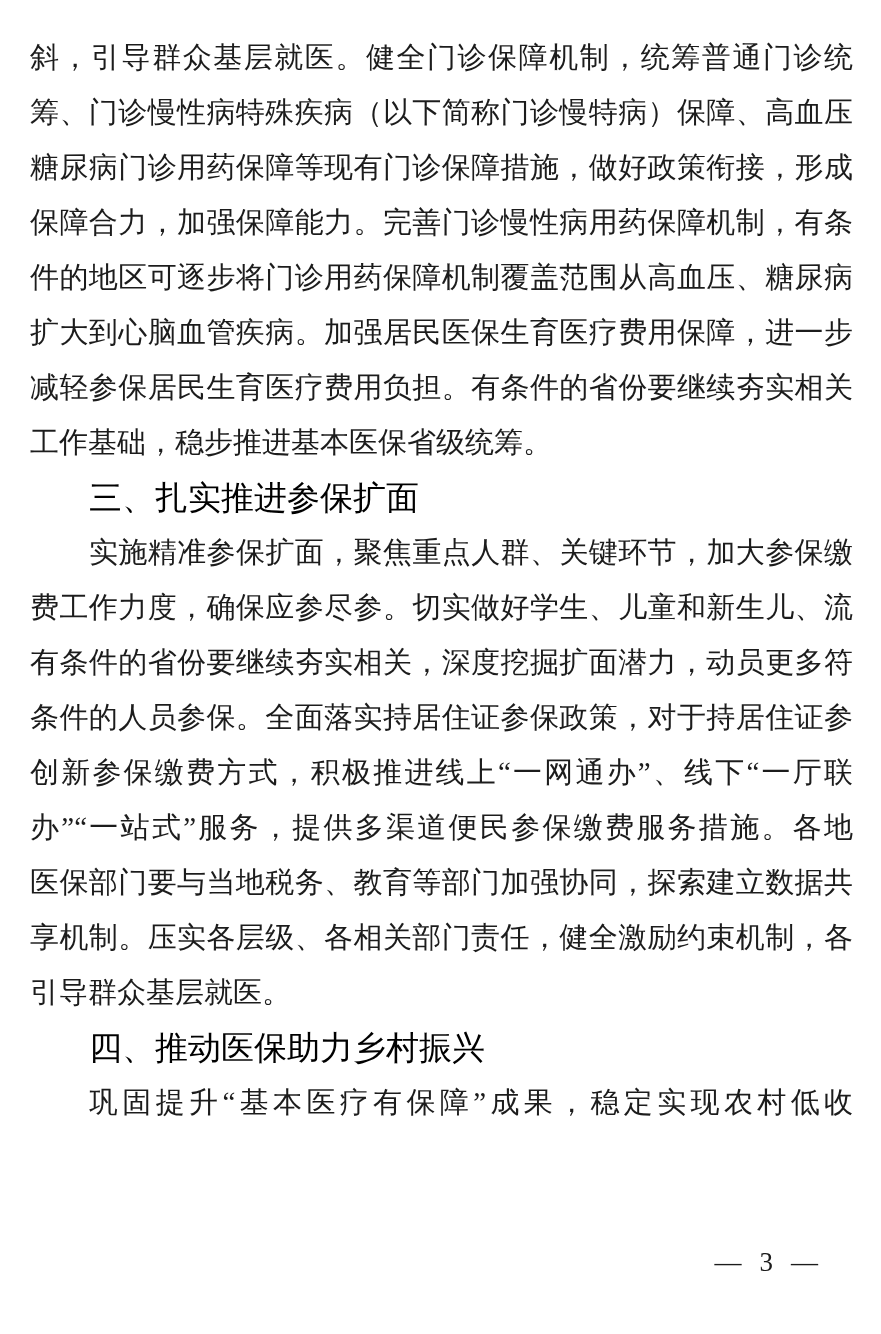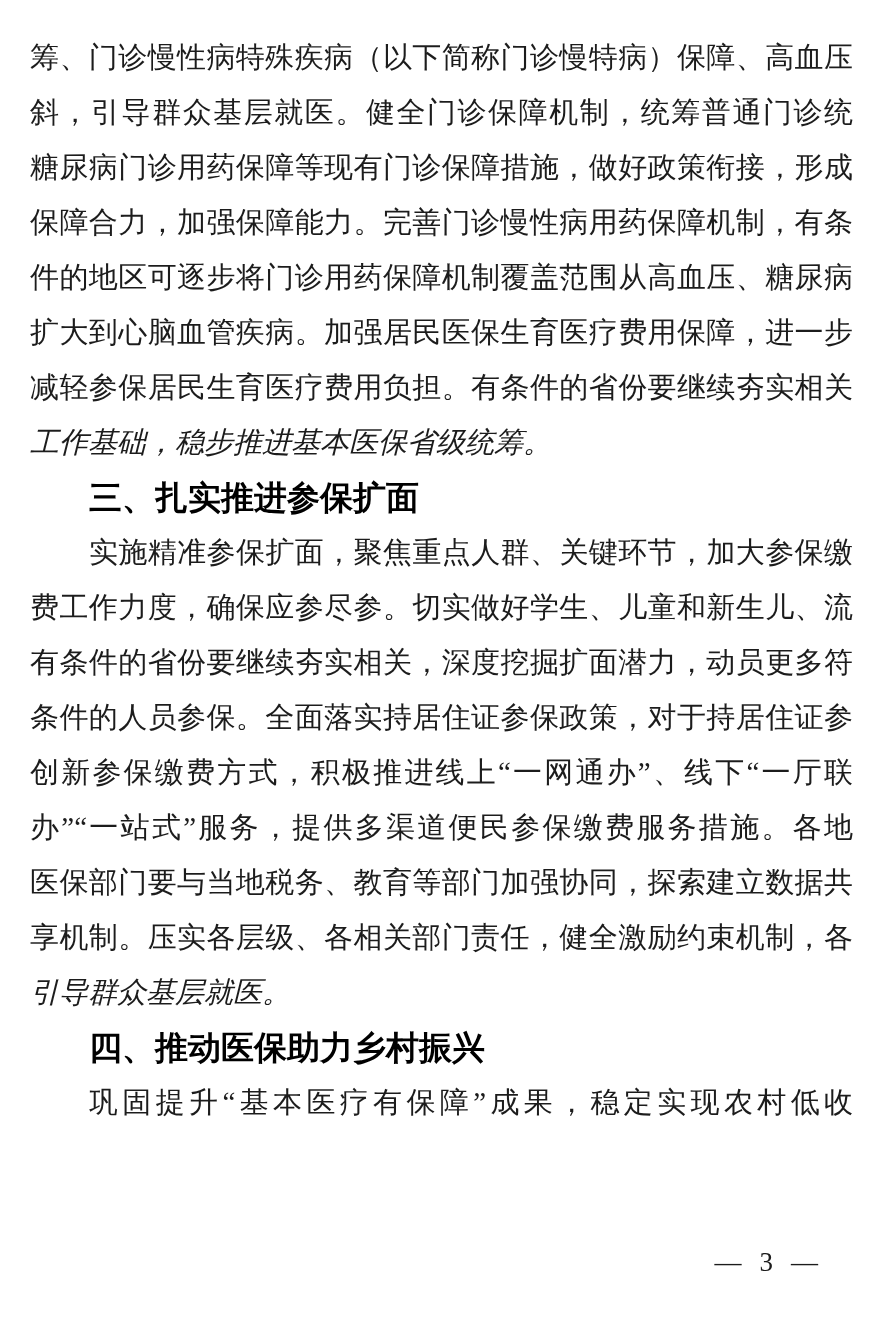--- a/index.html
+++ b/index.html
@@ -24,24 +24,24 @@
     font-size: 29px;
     line-height: 55px;
     height: 55px;
     overflow: hidden;
     text-align: justify;
     text-align-last: justify;
     text-justify: inter-character;
     color: #1c1c1c;
   }
   .line.first { text-indent: 59px; }
-  .line.last { text-align: center; text-align-last: left; font-style: italic; }
+  .line.last { text-align: center; text-align-last: left; }
   .heading {
     font-family: "Liberation Sans", sans-serif;
-    font-weight: bold;
+    font-weight: normal;
     font-size: 33px;
     line-height: 55px;
     height: 55px;
     padding-left: 59px;
     text-align: left;
     text-align-last: left;
     color: #000;
     overflow: hidden;
   }
   .footer {
@@ -56,22 +56,22 @@
     font-family: "Liberation Serif", serif;
   }
   .footer .dash { letter-spacing: 0; }
 </style>
 </head>
 <body>
 
 <div class="page">
   <main class="text-block">
 
+    <p class="line">斜，引导群众基层就医。健全门诊保障机制，统筹普通门诊统</p>
     <p class="line">筹、门诊慢性病特殊疾病（以下简称门诊慢特病）保障、高血压</p>
-    <p class="line">斜，引导群众基层就医。健全门诊保障机制，统筹普通门诊统</p>
     <p class="line">糖尿病门诊用药保障等现有门诊保障措施，做好政策衔接，形成</p>
     <p class="line">保障合力，加强保障能力。完善门诊慢性病用药保障机制，有条</p>
     <p class="line">件的地区可逐步将门诊用药保障机制覆盖范围从高血压、糖尿病</p>
     <p class="line">扩大到心脑血管疾病。加强居民医保生育医疗费用保障，进一步</p>
     <p class="line">减轻参保居民生育医疗费用负担。有条件的省份要继续夯实相关</p>
     <p class="line last">工作基础，稳步推进基本医保省级统筹。</p>
 
     <h2 class="heading">三、扎实推进参保扩面</h2>
 
     <p class="line first">实施精准参保扩面，聚焦重点人群、关键环节，加大参保缴</p>

